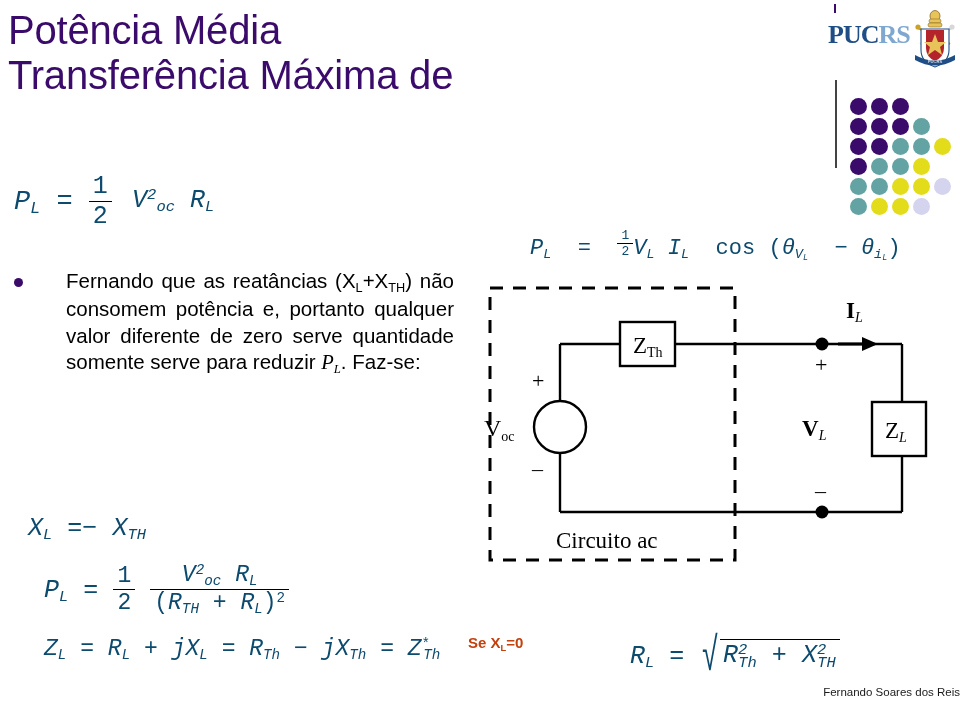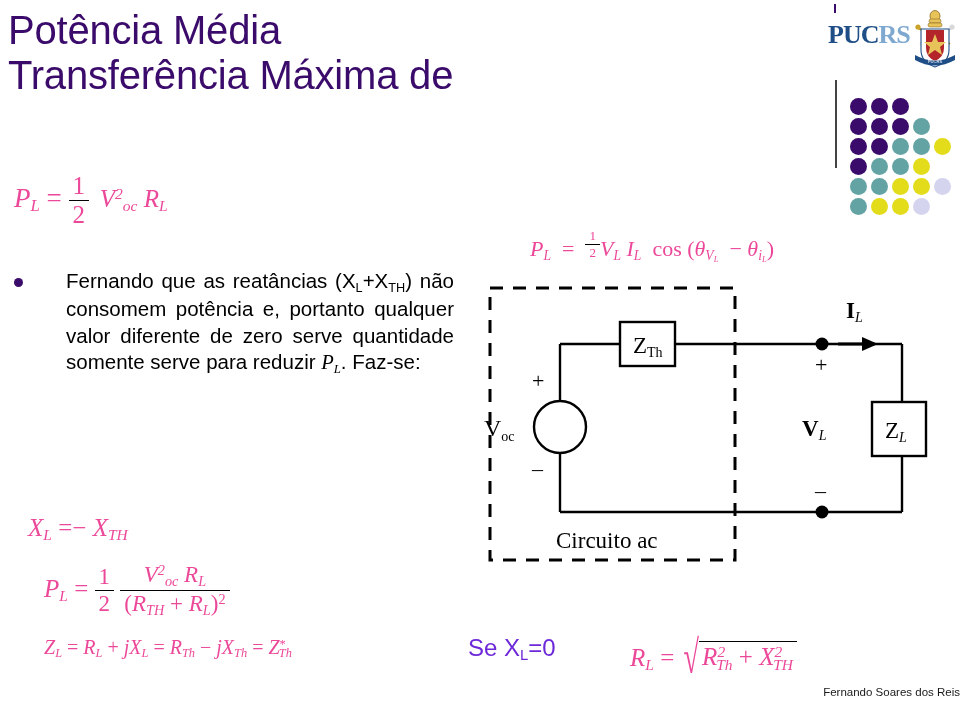--- a/index.html
+++ b/index.html
@@ -83,22 +83,23 @@
     top: 280px;
     width: 490px;
     height: 295px;
   }
 
   
   #se-xl {
     position: absolute;
     left: 468px;
     top: 634px;
-    font-size: 24px;
-    color: #6d28d9;
+    font-size: 15px;
+    color: #c2410c;
+    font-weight: bold;
   }
   #formula-rl {
     position: absolute;
     left: 630px;
     top: 636px;
   }
 
   
   #footer {
     position: absolute;
@@ -144,23 +145,23 @@
     width: 1.5px;
     height: 88px;
     background: #444444;
   }
   #crest { position: absolute; left: 96px; top: 6px; }
 
   #dot-grid { position: absolute; left: 816px; top: 96px; width: 144px; height: 126px; }
 
   
   .math {
-    font-family: Liberation Serif, serif;
+    font-family: Liberation Mono, monospace;
     font-style: italic;
-    color: #ec4899;
+    color: #0c4a6e;
     white-space: nowrap;
     display: inline-block;
     vertical-align: middle;
   }
   .math .up { font-style: normal; }
   .frac {
     display: inline-block;
     vertical-align: middle;
     text-align: center;
   }
@@ -239,21 +240,21 @@
       <span class="den">
         <span class="up">(</span><span>R</span><sub>TH</sub>
         <span class="up">+</span>
         <span>R</span><sub>L</sub><span class="up">)</span><sup class="up">2</sup>
       </span>
     </span>
   </span>
 </div>
 
 <div id="formula-zl">
-  <span class="math" style="font-size:20px">
+  <span class="math" style="font-size:23px">
     <span>Z</span><sub>L</sub>
     <span class="up">=</span>
     <span>R</span><sub>L</sub>
     <span class="up">+</span>
     <span>j</span><span>X</span><sub>L</sub>
     <span class="up">=</span>
     <span>R</span><sub>Th</sub>
     <span class="up">−</span>
     <span>j</span><span>X</span><sub>Th</sub>
     <span class="up">=</span>

